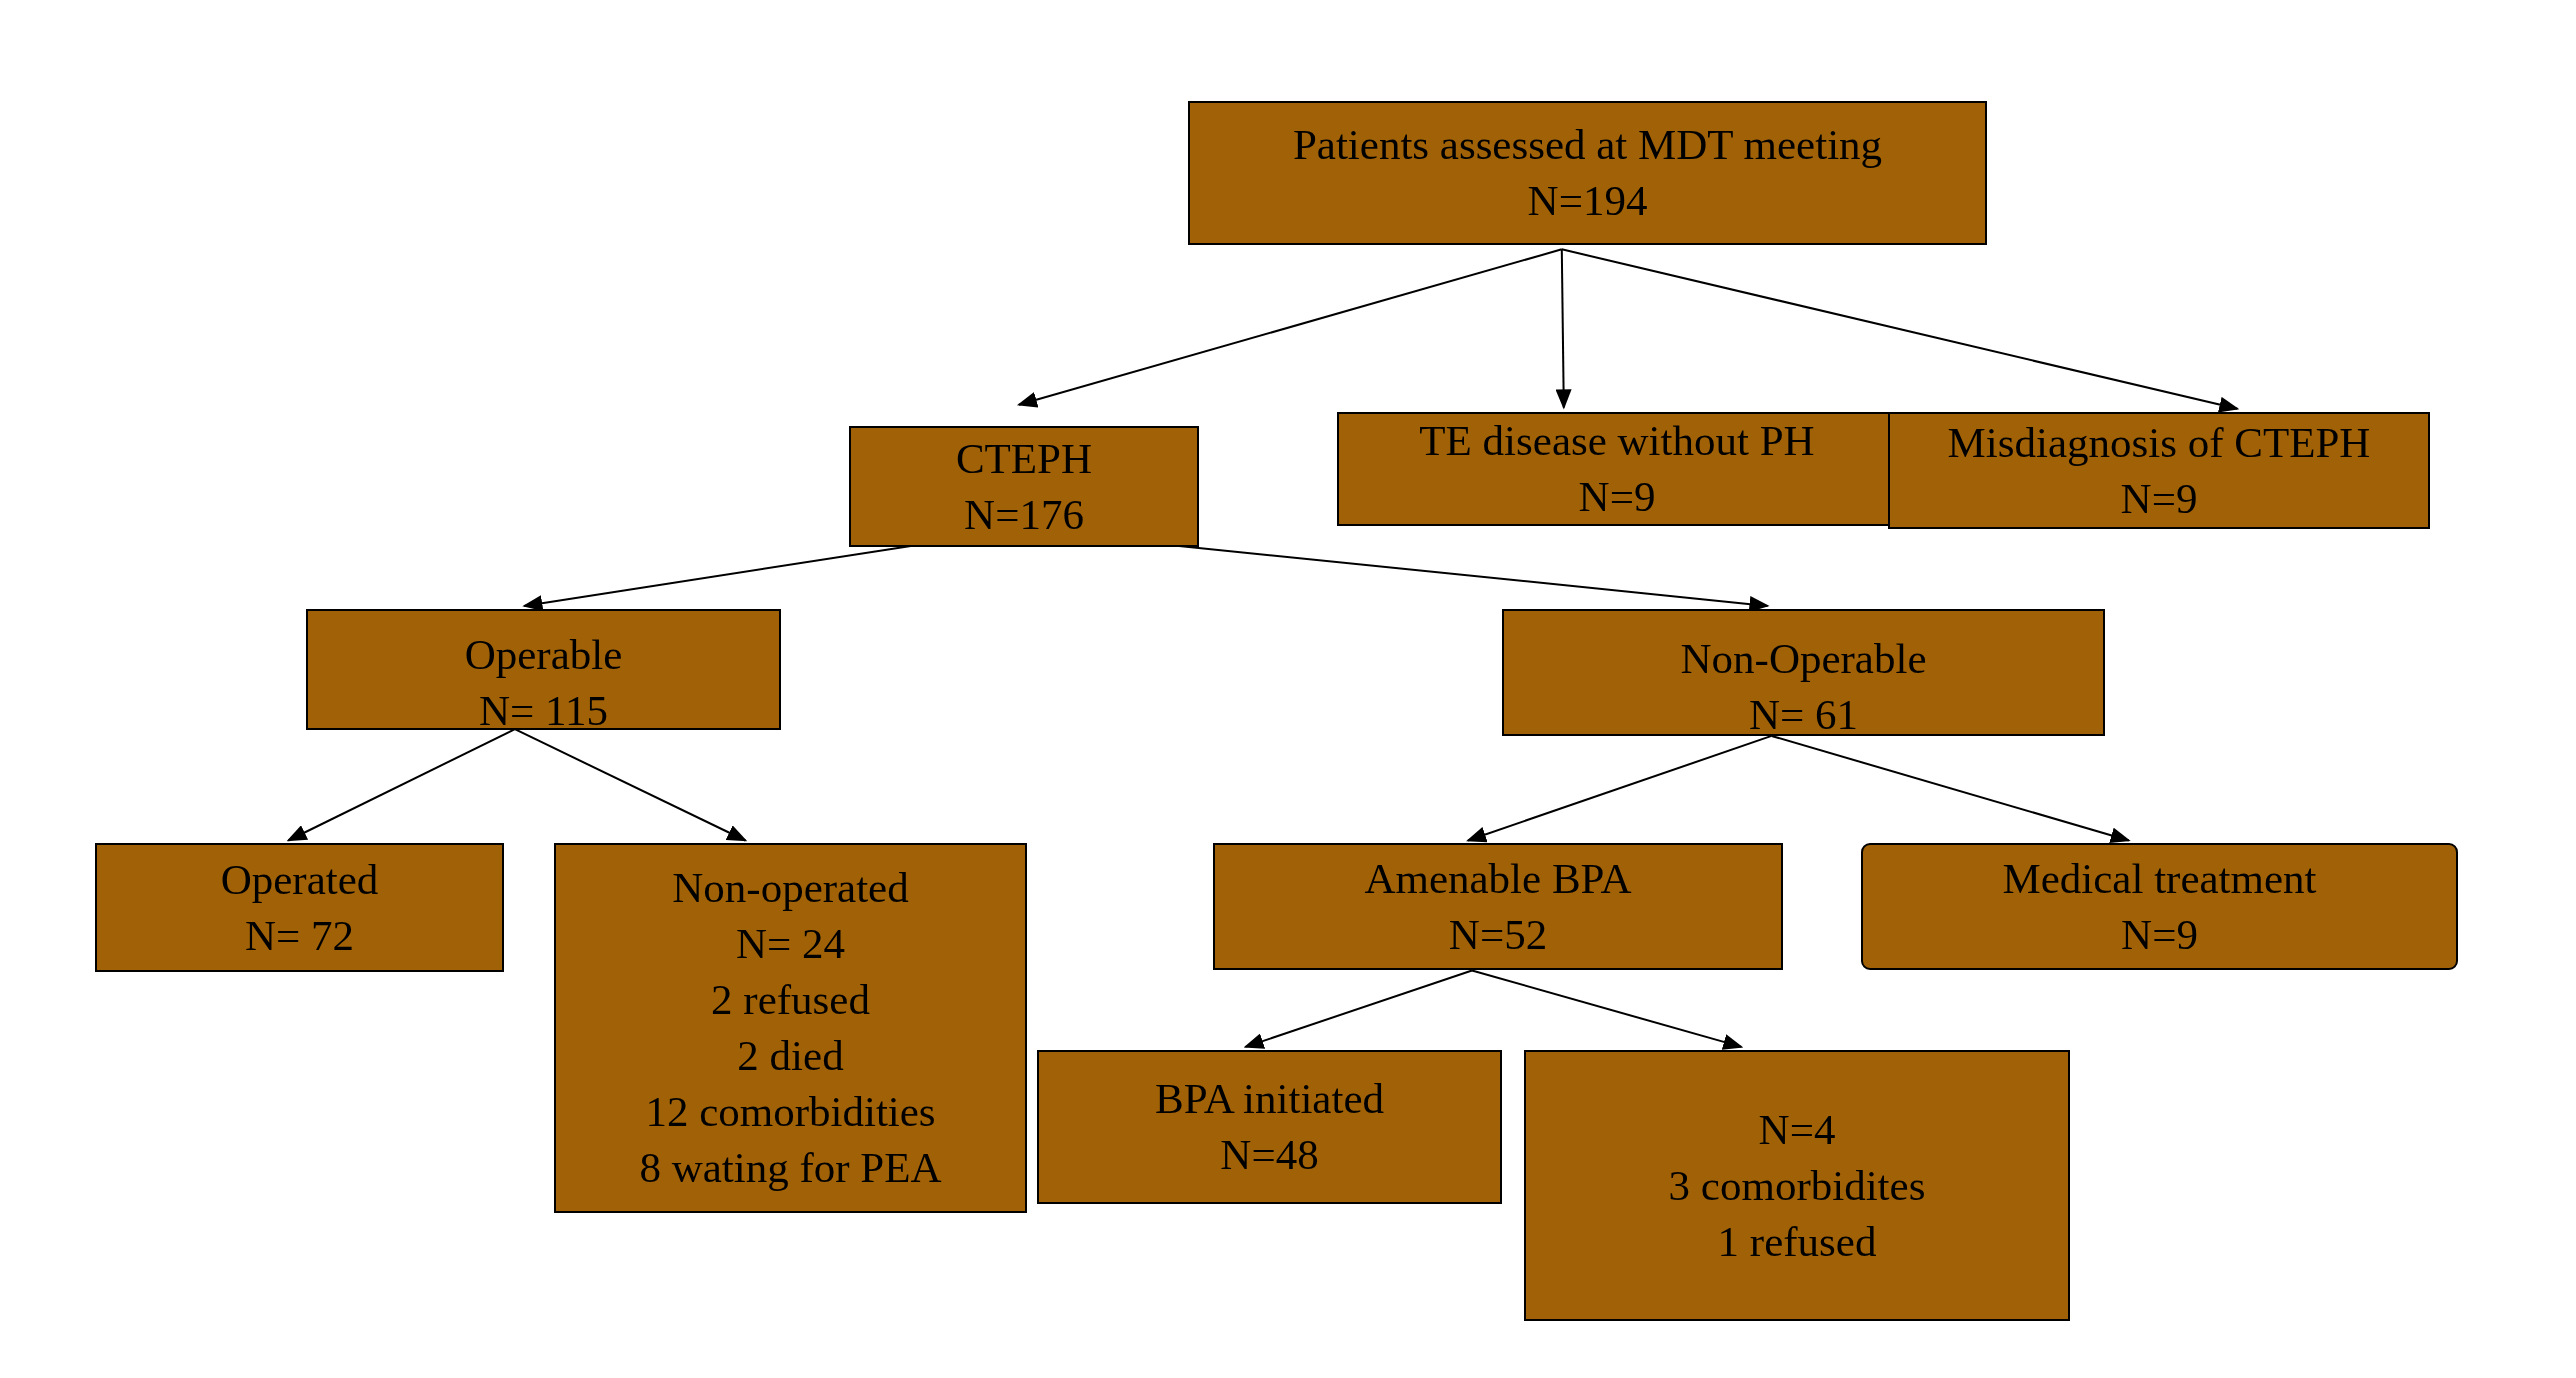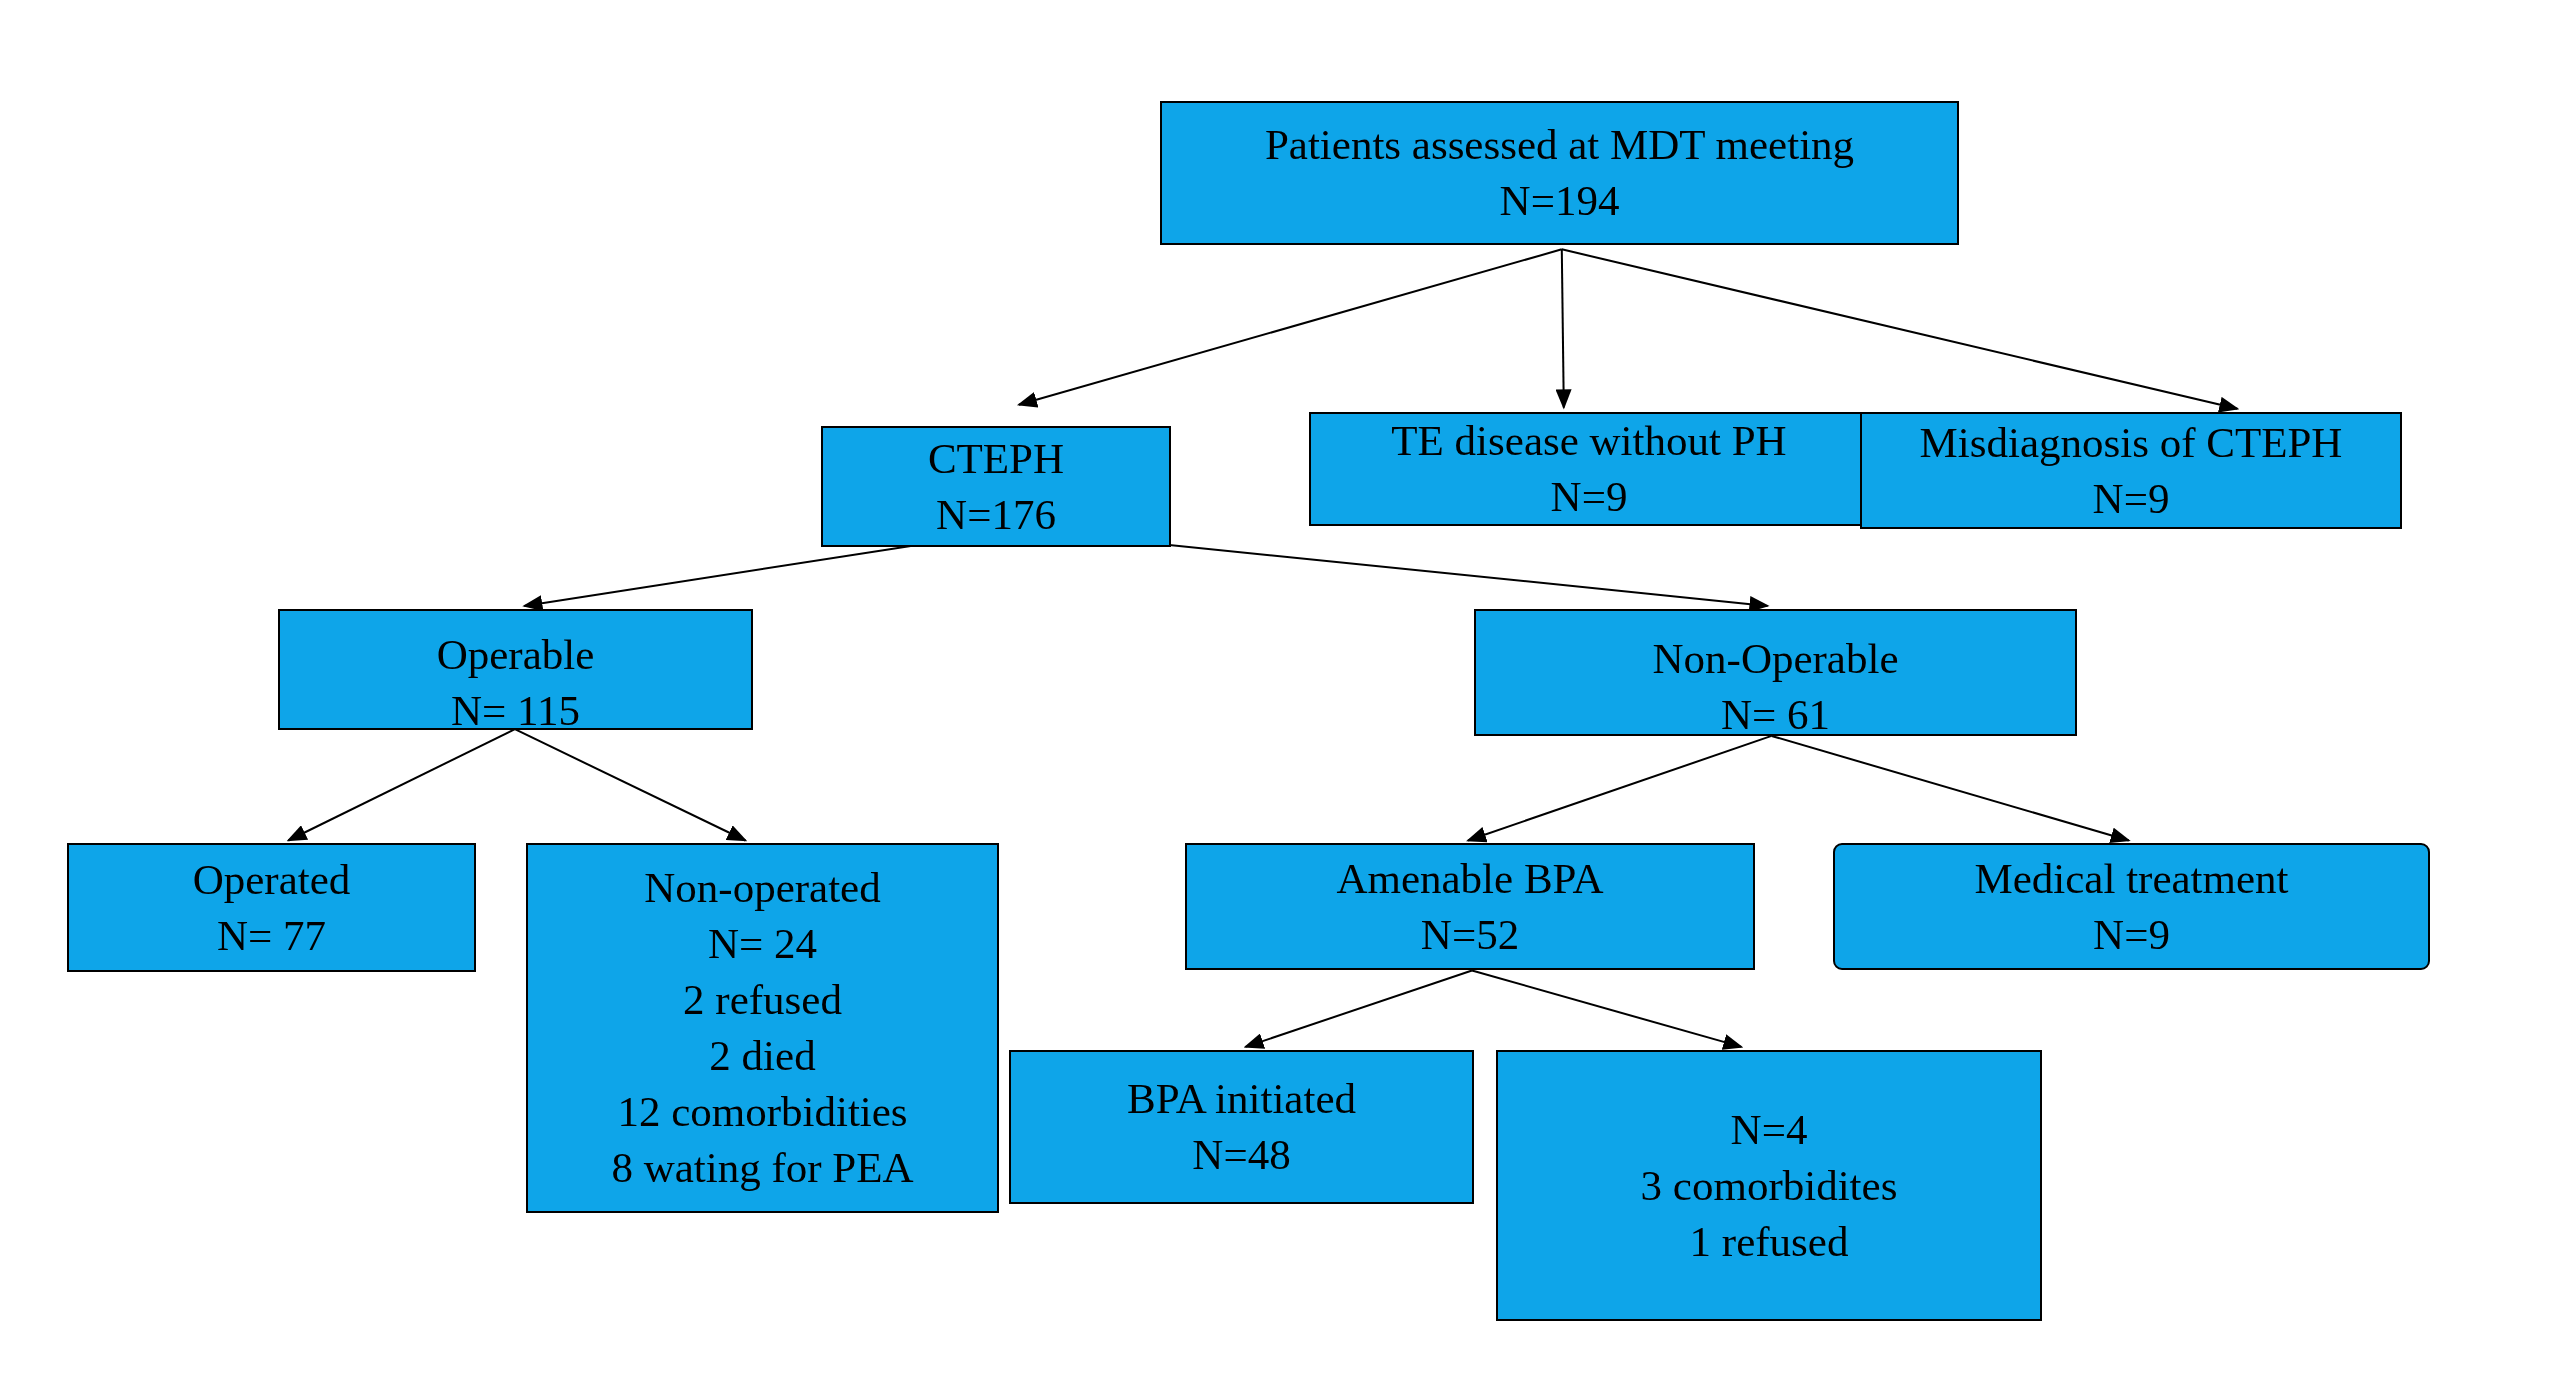--- a/index.html
+++ b/index.html
@@ -20,28 +20,29 @@
     position: absolute;
     left: 0;
     top: 0;
     width: 2576px;
     height: 1378px;
   }
   .node {
     position: absolute;
     box-sizing: border-box;
     border: 2.7px solid #000000;
-    background: #0ea5e9;
+    background: #a16207;
     display: flex;
     flex-direction: column;
     align-items: center;
     justify-content: center;
     text-align: right;
     font-size: 43px;
     line-height: 56px;
+    margin-left: 28px;
   }
   .node .ln { display: block; white-space: nowrap; }
 
   
   #n-mdt               { left: 1160px; top: 101px;  width: 799px; height: 144px; }
   #n-cteph             { left: 821px; top: 426px;  width: 350px;  height: 121px; }
   #n-te-disease        { left: 1309px; top: 412px;  width: 560px;  height: 114px; }
   #n-misdiagnosis      { left: 1860px; top: 412px;  width: 542px;  height: 117px; }
   #n-operable          { left: 278px;  top: 609px;  width: 475px;  height: 121px;
                          justify-content: flex-end; }
@@ -111,21 +112,21 @@
     <span class="ln">N= 115</span>
   </div>
 
   <div class="node" id="n-non-operable">
     <span class="ln">Non-Operable</span>
     <span class="ln">N= 61</span>
   </div>
 
   <div class="node" id="n-operated">
     <span class="ln">Operated</span>
-    <span class="ln">N= 77</span>
+    <span class="ln">N= 72</span>
   </div>
 
   <div class="node" id="n-non-operated">
     <span class="ln">Non-operated</span>
     <span class="ln">N= 24</span>
     <span class="ln">2 refused</span>
     <span class="ln">2 died</span>
     <span class="ln">12 comorbidities</span>
     <span class="ln">8 wating for PEA</span>
   </div>

